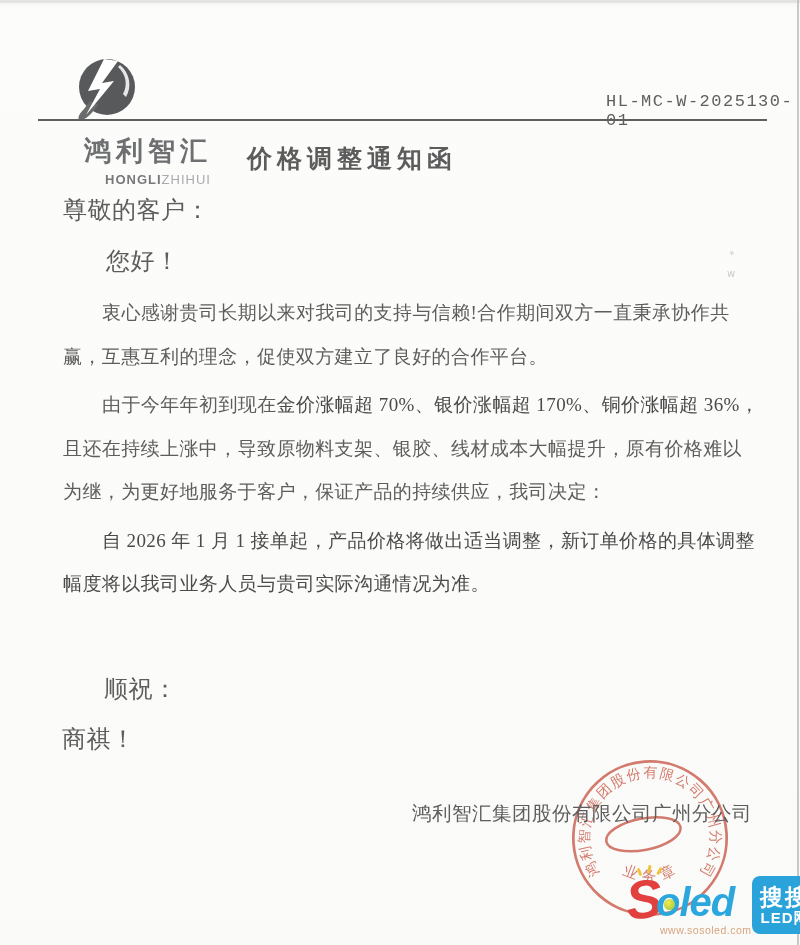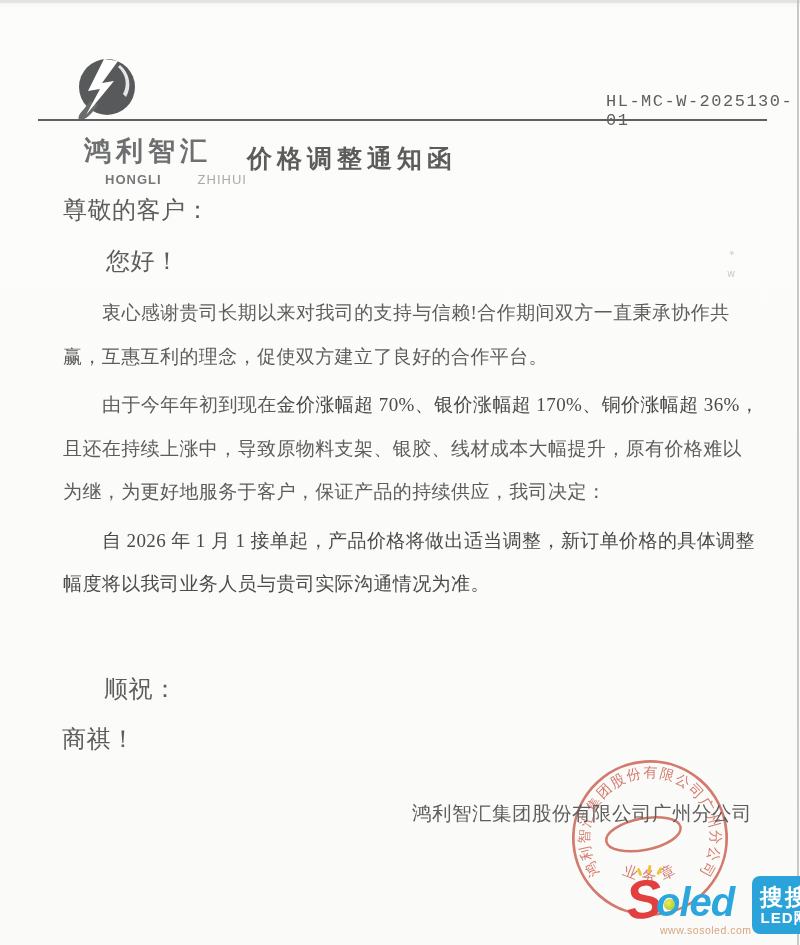--- a/index.html
+++ b/index.html
@@ -15,21 +15,21 @@
   .scan-top-edge{position:absolute;top:0;left:0;width:100%;height:3px;background:#e3e4e2;}
   .scan-right-edge{position:absolute;top:0;right:1px;width:2px;height:100%;background:#b9beba;opacity:.8;}
 
   
   .logo-wrap{position:absolute;left:74px;top:57px;display:flex;align-items:flex-start;flex-direction:column;}
   .logo-mark{width:64px;height:66px;}
   .logo-text{margin-left:10px;padding-top:10px;}
   .logo-cn{font-size:27px;color:#6e6f71;letter-spacing:5px;font-family:"Liberation Sans",sans-serif;font-weight:600;}
   .logo-en{font-size:13px;letter-spacing:1px;font-family:"Liberation Sans",sans-serif;margin-top:3px;}
   .logo-en .b{color:#77787a;font-weight:700;padding-left:21px;}
-  .logo-en .l{color:#a9aaac;font-weight:400;margin-left:36px;}
+  .logo-en .l{color:#a9aaac;font-weight:400;}
   .doc-number{position:absolute;left:606px;top:92px;font-size:17px;color:#5f5f5f;letter-spacing:1.5px;font-family:"Liberation Mono","DejaVu Sans Mono",monospace;}
   .head-rule{position:absolute;left:38px;top:119px;width:729px;height:2px;background:#5e5f5f;}
 
   
   .title{position:absolute;left:0;top:142px;width:704px;text-align:center;
     font-size:25px;font-weight:700;color:#5c5c5c;letter-spacing:5px;}
   .t-line{position:absolute;font-size:24px;color:#5d5d5d;white-space:nowrap;letter-spacing:.5px;}
   .salutation{left:63px;top:194px;}
   .greeting{left:106px;top:245px;}
   .closing-lead{left:104px;top:673px;}

